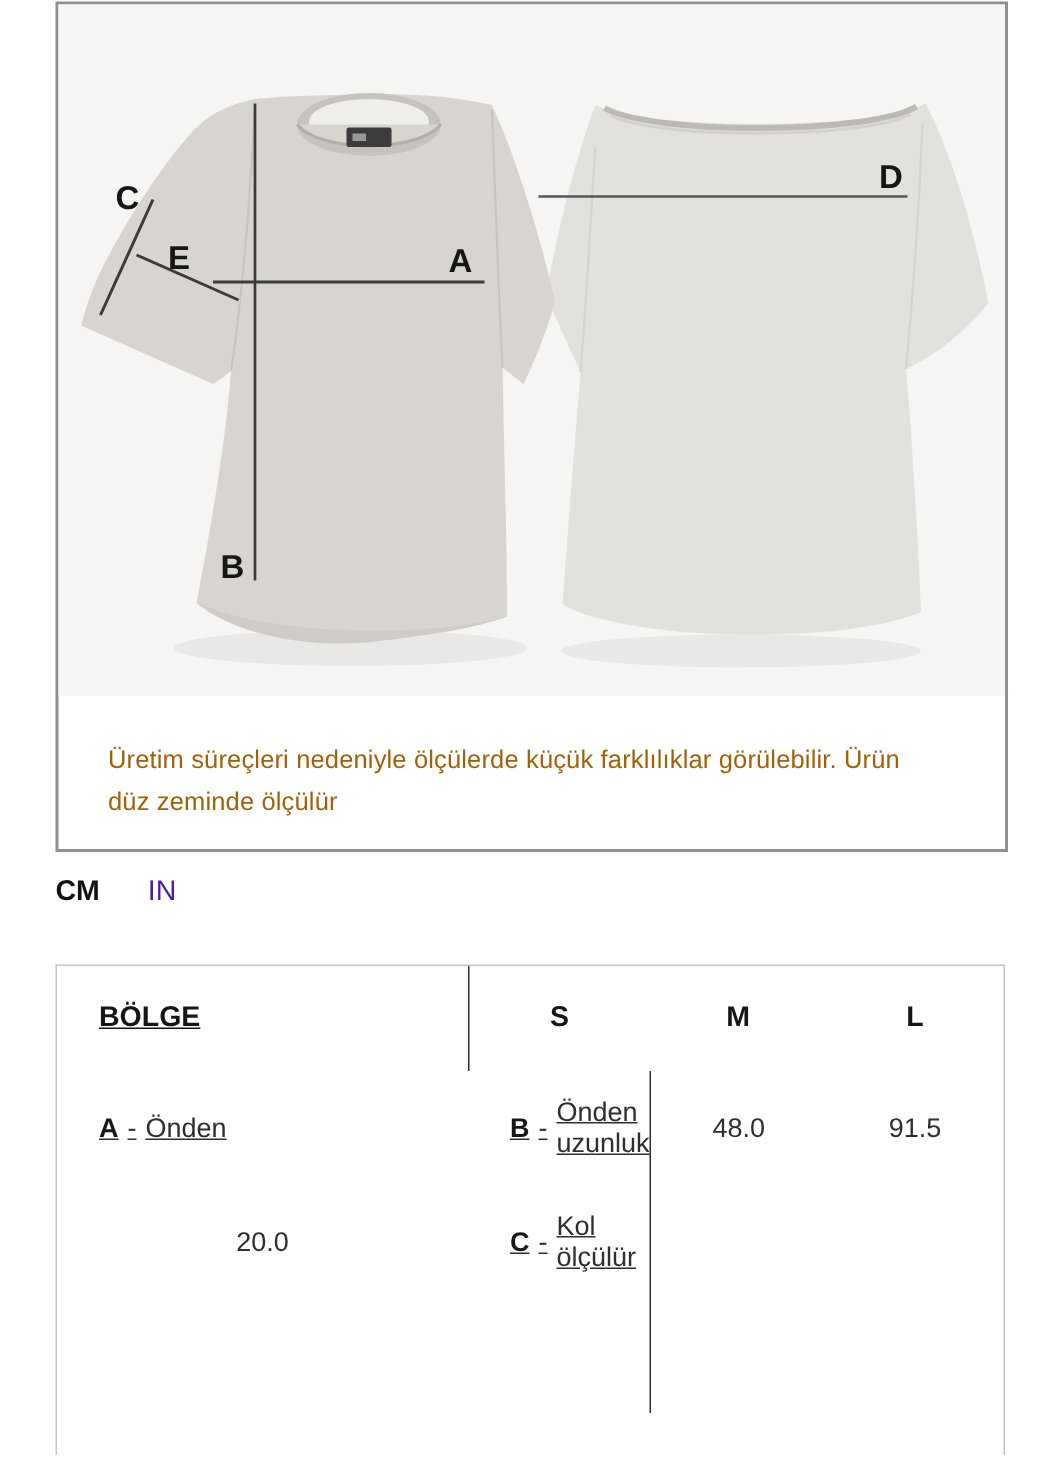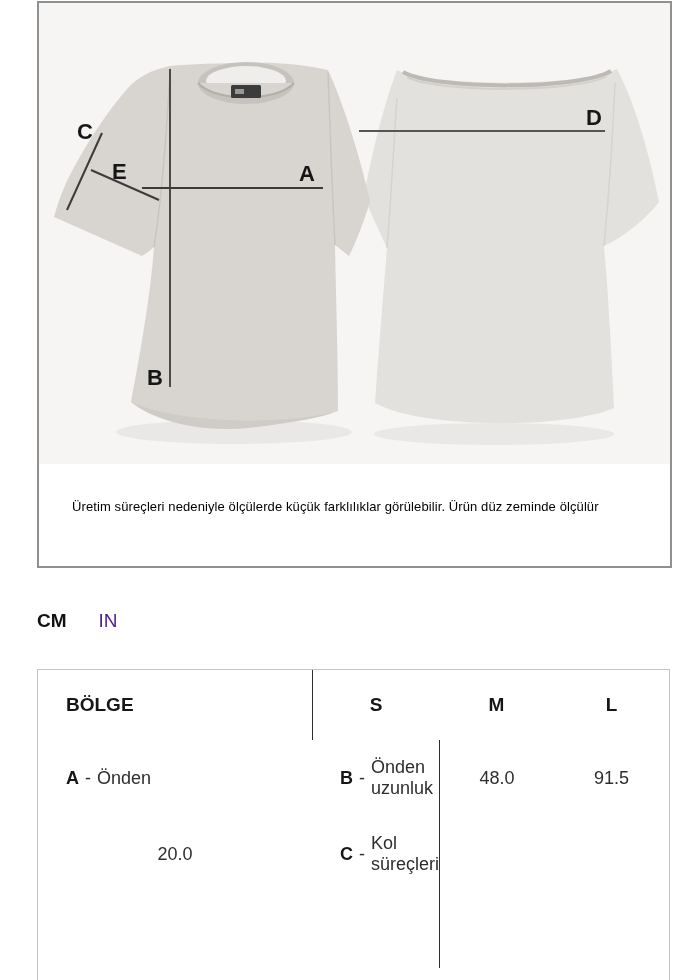--- a/index.html
+++ b/index.html
@@ -22,29 +22,29 @@
   }
   .figure-wrap {
     width: 631px;
     height: 461px;
     background: #f6f5f3;
     overflow: hidden;
   }
   .figure-wrap svg { display: block; }
   .guide-note {
     padding: 29px 38px 0 33px;
-    font-size: 13px;
+    font-size: 17px;
     line-height: 28px;
-    color: #000000;
+    color: #a16207;
     letter-spacing: 0.1px;
   }
 
   
   .unit-row {
-    margin-top: 42px;
+    margin-top: 16px;
     display: flex;
     align-items: baseline;
     gap: 32px;
   }
   .unit {
     font-size: 19px;
     color: #4c1d95;
     cursor: pointer;
   }
   .unit.selected { font-weight: 700; color: #111111; }
@@ -61,21 +61,21 @@
     grid-template-columns: 274px 1fr 1fr 1fr;
     grid-template-rows: 70px 76px 76px 76px 1fr;
     overflow: hidden;
   }
   .cell {
     display: flex;
     align-items: center;
     font-size: 18px;
     color: #2e2e2e;
   }
-  .cell.region { padding-left: 28px; }
+  .cell.region { padding-left: 28px; text-decoration: underline; }
   .cell.size { justify-content: center; }
   .cell.first-size { border-left: 1px solid #2f2f2f; }
   .cell.header { font-weight: 700; font-size: 19px; color: #161616; }
   .letter { font-weight: 700; color: #161616; }
   .sep { margin: 0 6px; color: #2e2e2e; }
 </style>
 </head>
 <body>
 
 <div class="page">
@@ -181,21 +181,21 @@
       <span class="sep">-</span>
       <span>Önden uzunluk</span>
     </div>
     <div class="cell size first-size">48.0</div>
     <div class="cell size">91.5</div>
     <div class="cell size">20.0</div>
 
     <div class="cell region">
       <span class="letter">C</span>
       <span class="sep">-</span>
-      <span>Kol süreçleri</span>
+      <span>Kol ölçülür</span>
     </div>
     <div class="cell size first-size"></div>
     <div class="cell size"></div>
     <div class="cell size"></div>
 
     <div class="cell region"></div>
     <div class="cell size first-size"></div>
     <div class="cell size"></div>
     <div class="cell size"></div>
   </div>

